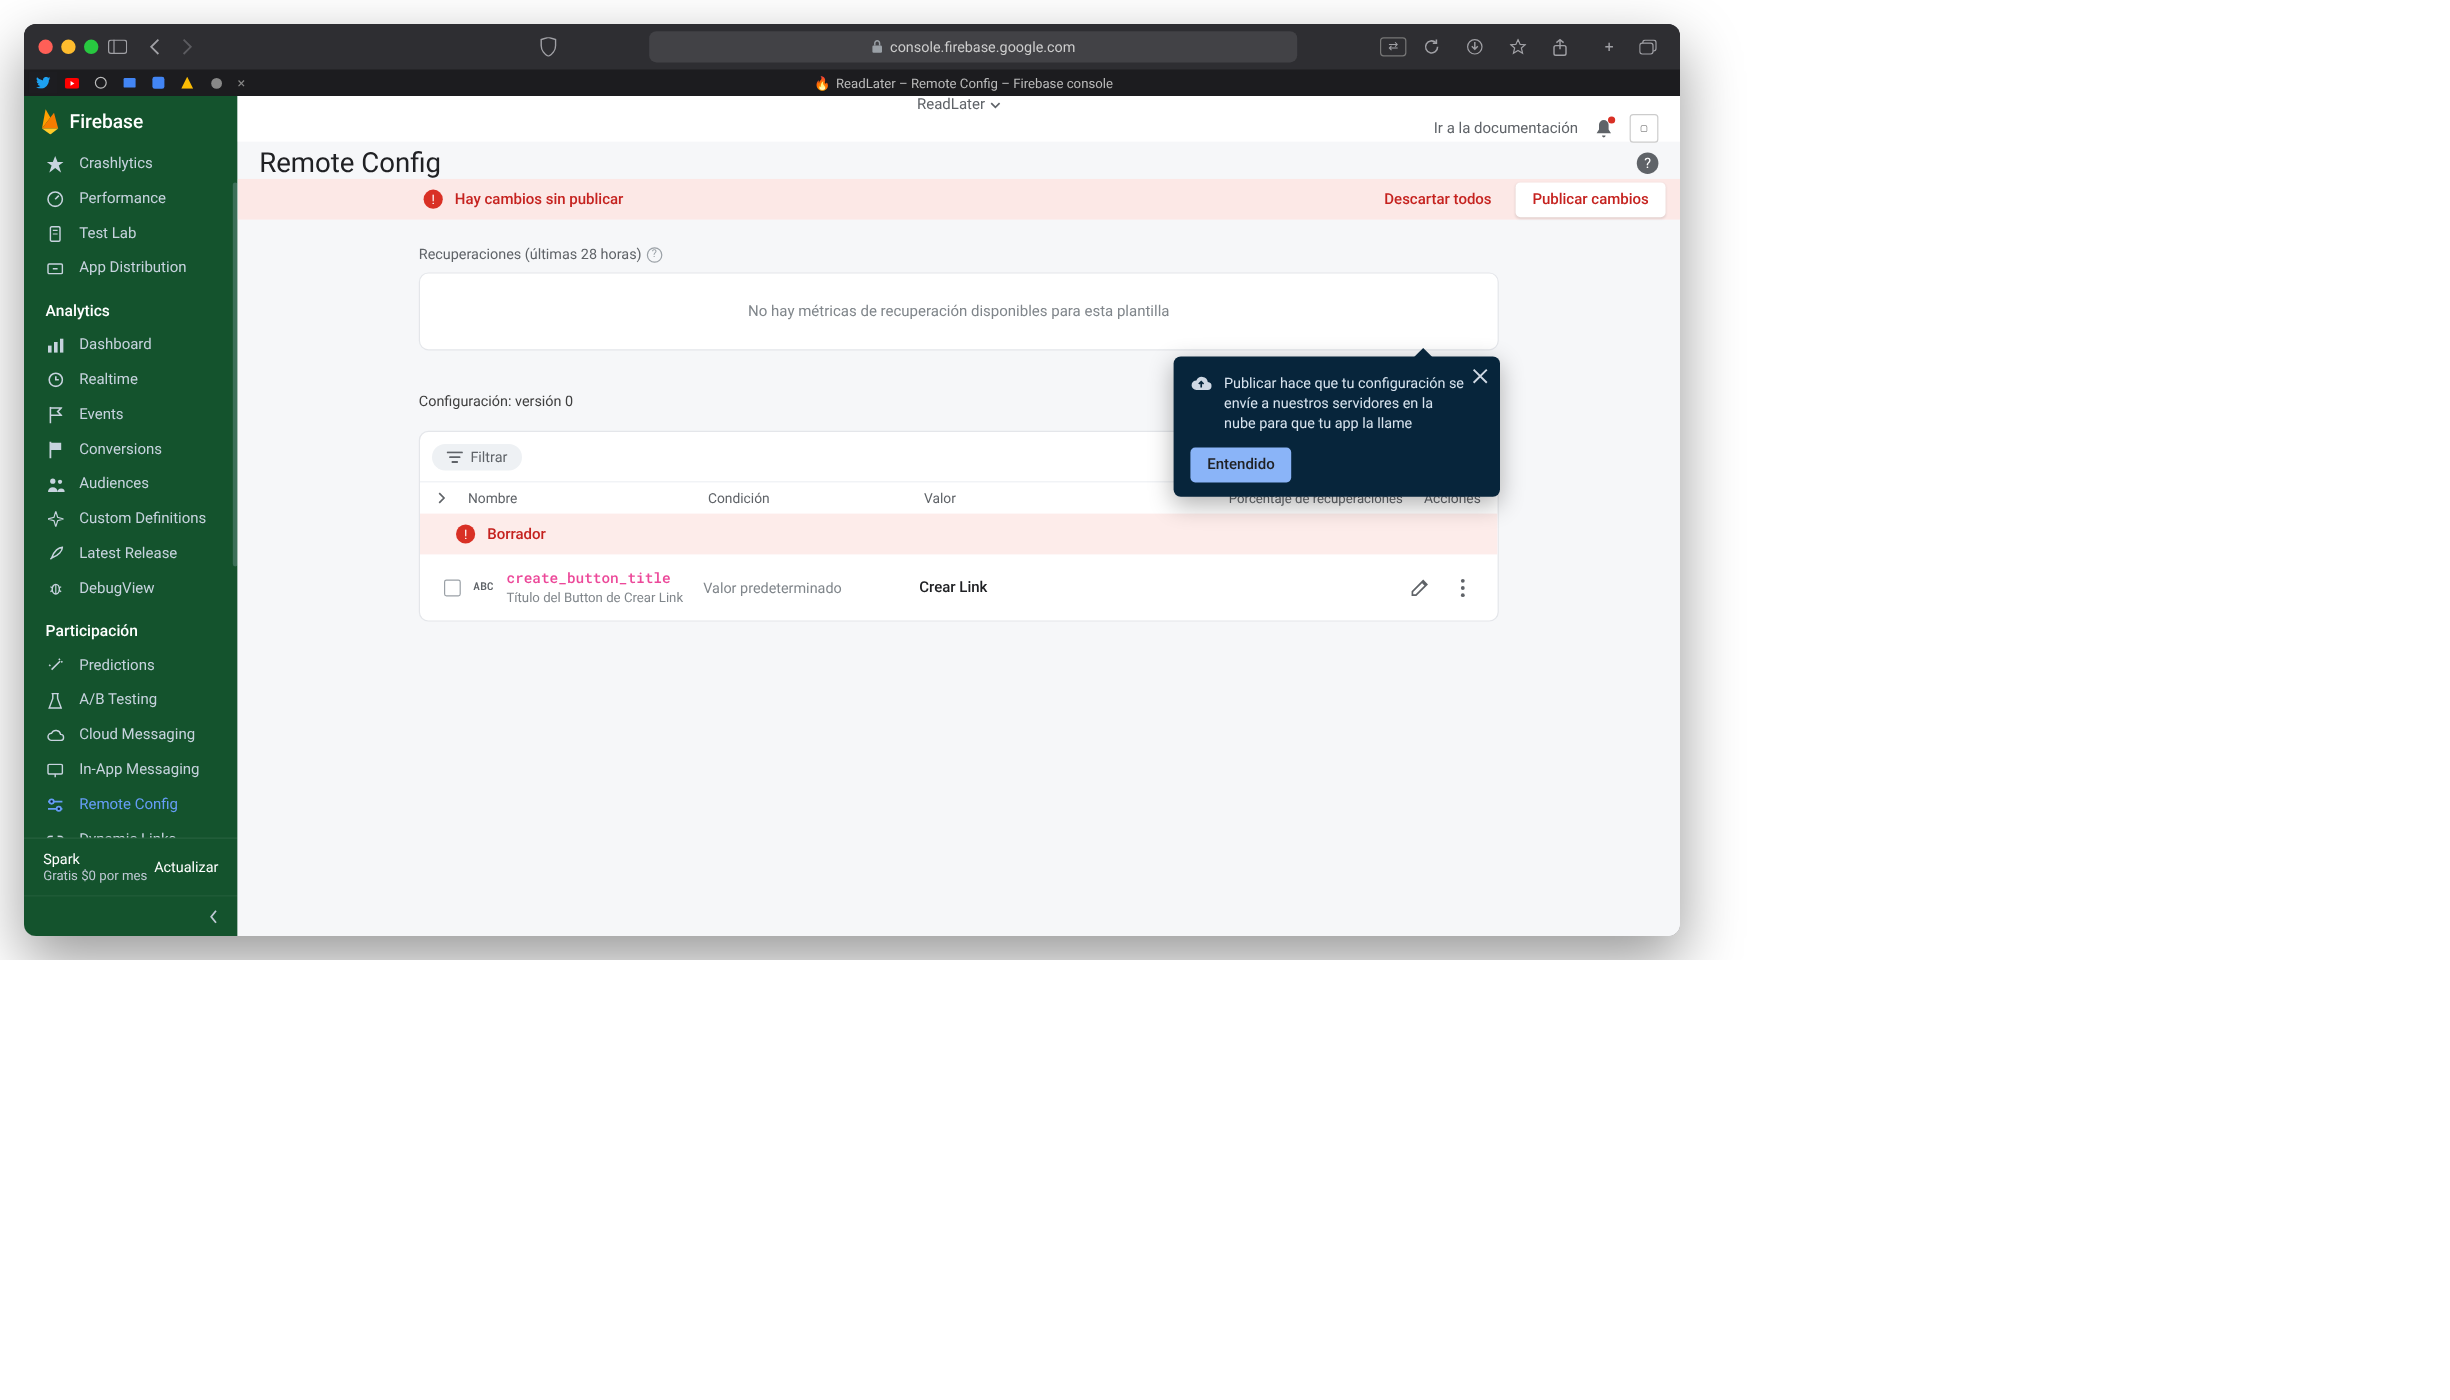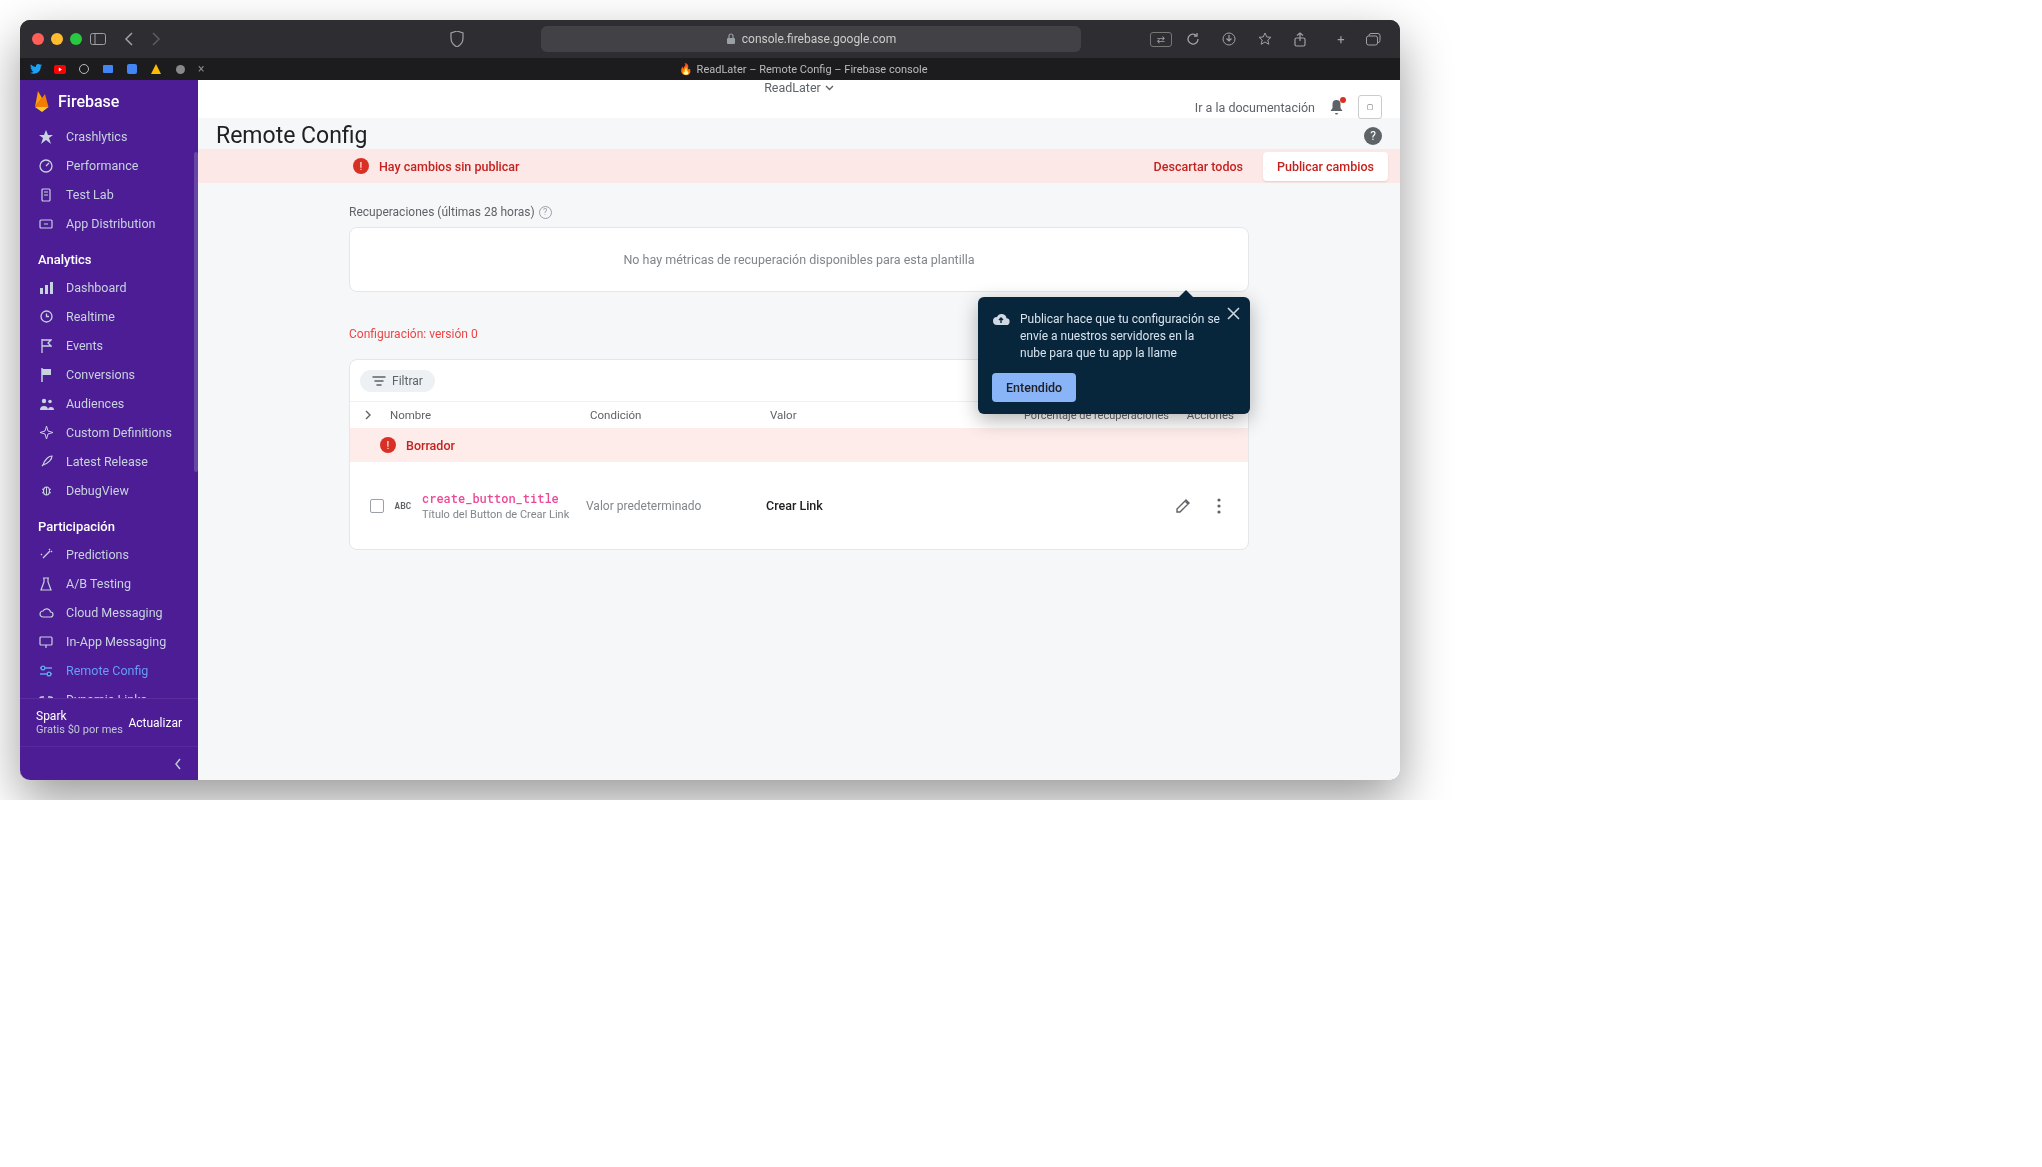--- a/index.html
+++ b/index.html
@@ -16,21 +16,21 @@
     .nav-arrows { color: #888; margin-left: 4px; display: flex; gap: 6px; }
     .url-bar { flex: 1; background: #424246; height: 26px; border-radius: 6px; margin: 0 12px; display: flex; align-items: center; justify-content: center; color: #ccc; font-size: 12px; gap: 6px; max-width: 540px; margin-left: auto; margin-right: auto; }
     .right-icons { display: flex; gap: 14px; color: #a0a0a5; align-items: center; }
     .tab-strip { background: #1c1c1f; height: 22px; display: flex; align-items: center; padding: 0 4px; }
     .mini-tab { width: 24px; height: 18px; display: flex; align-items: center; justify-content: center; font-size: 10px; }
     .active-tab-label { flex: 1; text-align: center; color: #bbb; font-size: 11px; display: flex; align-items: center; justify-content: center; gap: 4px; }
     .tab-close { color: #888; font-size: 12px; padding: 0 6px; }
     
     .app { flex: 1; display: flex; background: #fff; overflow: hidden; }
     .sidebar { width: 178px; background: #0c2d48; background: linear-gradient(#051e34,#051e34); color: #b6c8d9; display: flex; flex-direction: column; font-size: 12.5px; position: relative; }
-    .sidebar { background: #4c1d95; }
+    .sidebar { background: #14532d; }
     .sidebar-header { display: flex; align-items: center; gap: 8px; padding: 10px 14px; }
     .firebase-logo { width: 16px; }
     .firebase-word { color: #fff; font-size: 16px; font-weight: 500; }
     .side-item { display: flex; align-items: center; gap: 12px; padding: 6.5px 18px; cursor: pointer; color: #c7d3de; }
     .side-item.active { color: #669df6; }
     .side-icon { width: 16px; height: 16px; display: inline-flex; align-items: center; justify-content: center; font-size: 12px; }
     .side-section { padding: 14px 18px 6px; color: #fff; font-size: 13px; font-weight: 500; }
     .sidebar-scroll { flex: 1; overflow: hidden; position: relative; }
     .sidebar-scroll::-webkit-scrollbar { width: 4px; }
     .spark { padding: 10px 16px; border-top: 1px solid rgba(255,255,255,.08); display: flex; align-items: center; justify-content: space-between; }
@@ -64,21 +64,21 @@
     .warn-icon { width: 16px; height: 16px; background: #d93025; border-radius: 50%; color: #fff; font-size: 11px; display: flex; align-items: center; justify-content: center; flex-shrink: 0; }
     .banner-text { color: #c5221f; font-size: 12.5px; font-weight: 500; }
     .banner-actions { margin-left: auto; display: flex; gap: 8px; align-items: center; }
     .btn-text-red { color: #c5221f; font-size: 12.5px; padding: 6px 12px; cursor: pointer; font-weight: 500; }
     .btn-white { background: #fff; color: #c5221f; border-radius: 4px; padding: 7px 14px; font-size: 12.5px; cursor: pointer; font-weight: 500; box-shadow: 0 1px 2px rgba(0,0,0,.1); position: relative; }
     .inner { max-width: 900px; margin: 0 auto; padding: 22px 0; }
     .section-label { font-size: 12px; color: #5f6368; margin-bottom: 8px; display: flex; align-items: center; gap: 4px; }
     .info-icon { width: 13px; height: 13px; border: 1px solid #9aa0a6; border-radius: 50%; font-size: 9px; color: #9aa0a6; display: inline-flex; align-items: center; justify-content: center; }
     .card { background: #fff; border: 1px solid #e4e6ea; border-radius: 8px; padding: 24px; text-align: center; color: #80868b; font-size: 12.5px; margin-bottom: 26px; }
     .config-row { display: flex; align-items: center; margin-bottom: 10px; }
-    .config-label { font-size: 12px; color: #ef4444; }
+    .config-label { font-size: 12px; color: #404040; }
     .config-actions { margin-left: auto; display: flex; gap: 6px; align-items: center; }
     .btn-outline { border: 1px solid #dadce0; color: #1a73e8; background: #fff; border-radius: 4px; padding: 7px 12px; font-size: 12.5px; cursor: pointer; font-weight: 500; }
     .icon-btn { width: 30px; height: 30px; display: inline-flex; align-items: center; justify-content: center; color: #5f6368; cursor: pointer; border-radius: 50%; }
     .table-card { background: #fff; border: 1px solid #e4e6ea; border-radius: 8px; overflow: hidden; }
     .table-toolbar { display: flex; align-items: center; padding: 8px 10px; gap: 8px; }
     .filter-chip { background: #eef1f4; border-radius: 14px; padding: 4px 12px; font-size: 12px; color: #5f6368; display: flex; align-items: center; gap: 6px; cursor: pointer; }
     .search-box { margin-left: auto; background: #eef1f4; border-radius: 4px; padding: 5px 10px; display: flex; align-items: center; gap: 8px; color: #80868b; font-size: 12.5px; width: 212px; }
     .search-box input { border: none; background: transparent; outline: none; font-size: 12.5px; flex: 1; color: #202124; }
     .thead { display: flex; align-items: center; padding: 6px 14px; font-size: 11.5px; color: #5f6368; border-top: 1px solid #eef1f4; }
     .col-expand { width: 26px; }
@@ -86,21 +86,21 @@
     .col-cond { flex: 0 0 180px; }
     .col-val { flex: 1; }
     .col-pct { flex: 0 0 150px; text-align: left; font-size: 11px;}
     .col-act { flex: 0 0 60px; text-align: right; }
     .draft-banner { background: #fdecea; background: #fce8e6; padding: 9px 30px; display: flex; gap: 10px; align-items: center; }
     .draft-banner { background: #fdecea; }
     .draft-banner { background: #fdeceb; }
     .draft-banner { background: #fbeae9; }
     .draft-banner { background: #fdecea; }
     .draft-text { color: #c5221f; font-size: 12.5px; font-weight: 500; }
-    .row { display: flex; align-items: center; padding: 28px 14px; gap: 0; }
+    .row { display: flex; align-items: center; padding: 12px 14px; gap: 0; }
     .chk { width: 26px; display: flex; justify-content: center; }
     .chk-box { width: 14px; height: 14px; border: 1.5px solid #9aa0a6; border-radius: 2px; }
     .type-chip { font-size: 9px; font-family: "Roboto Mono",monospace; color: #5f6368; letter-spacing: .3px; width: 26px; text-align: center; font-weight: 600; }
     .param-name { font-family: "Roboto Mono","SFMono-Regular",Consolas,monospace; font-size: 12px; color: #ec4899; font-weight: 500; }
     .param-desc { font-size: 11px; color: #80868b; margin-top: 2px; }
     .cond-val { font-size: 12px; color: #80868b; }
     .val-val { font-size: 12.5px; color: #202124; font-weight: 500; }
     .row-actions { margin-left: auto; display: flex; gap: 6px; color: #5f6368; }
     
     .popover { position: absolute; top: 217px; right: 150px; width: 272px; background: #062a47; background: #0b2a45; color: #e8eaed; border-radius: 6px; padding: 14px 14px 12px; box-shadow: 0 6px 20px rgba(0,0,0,.3); font-size: 12px; }

